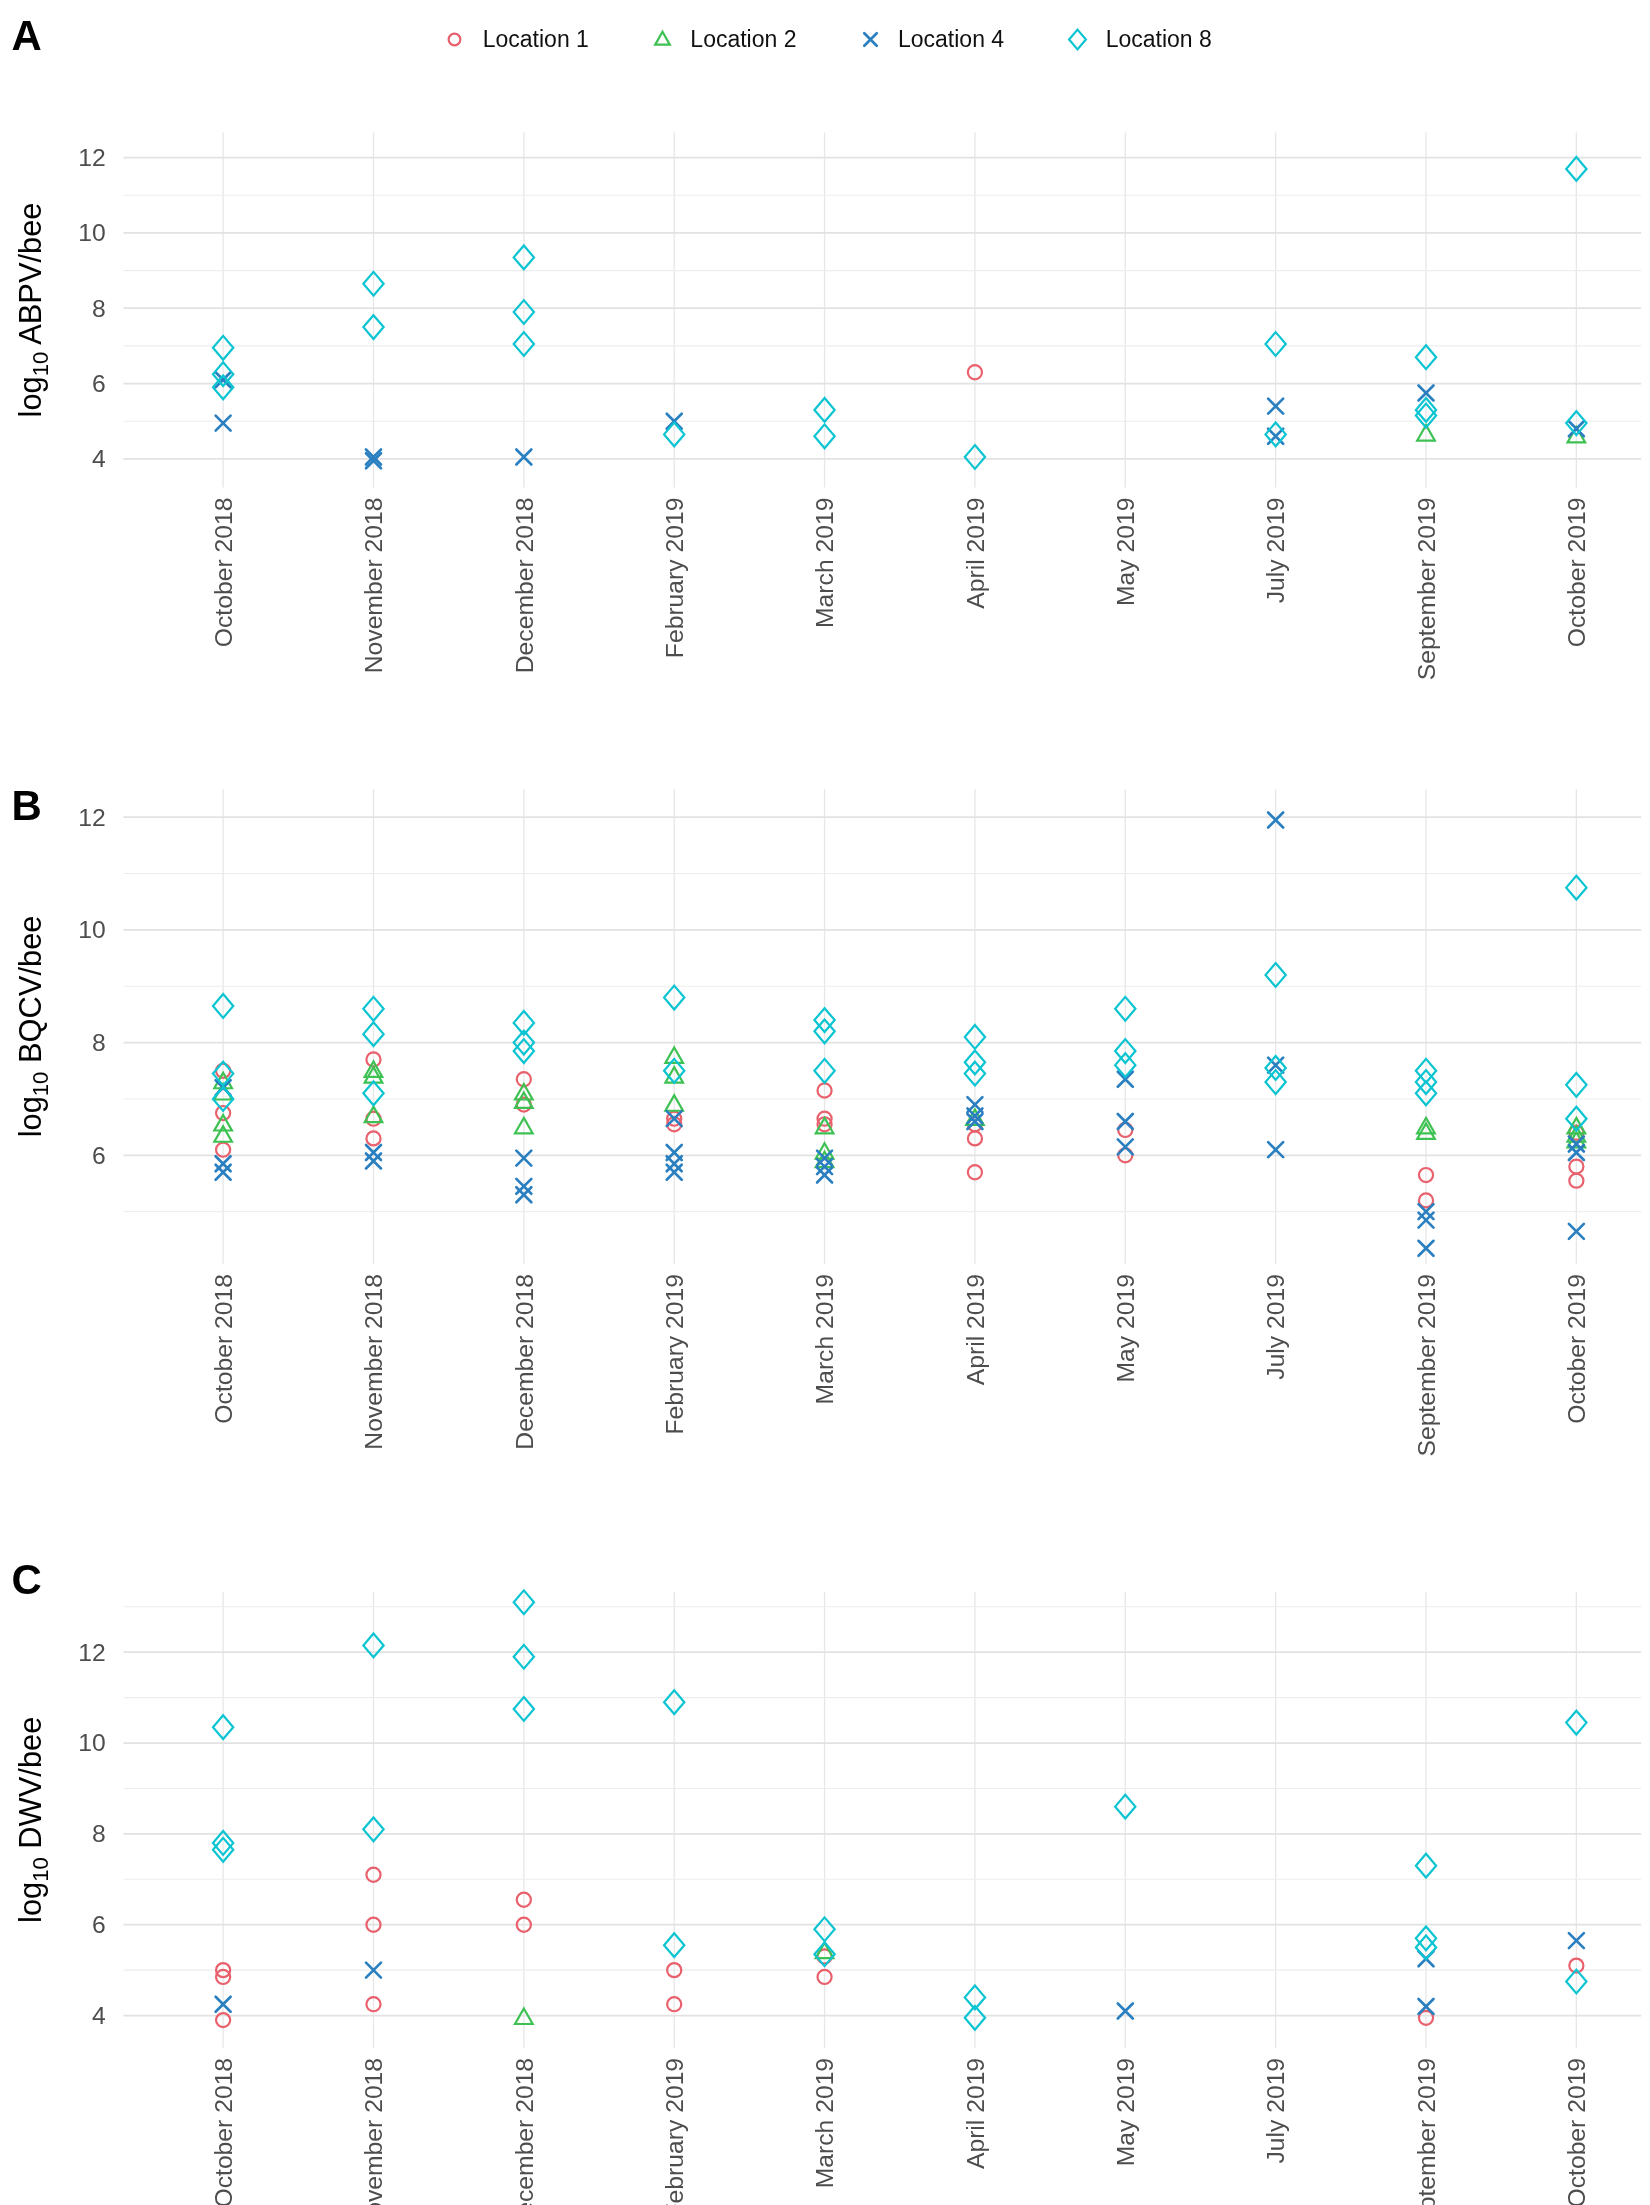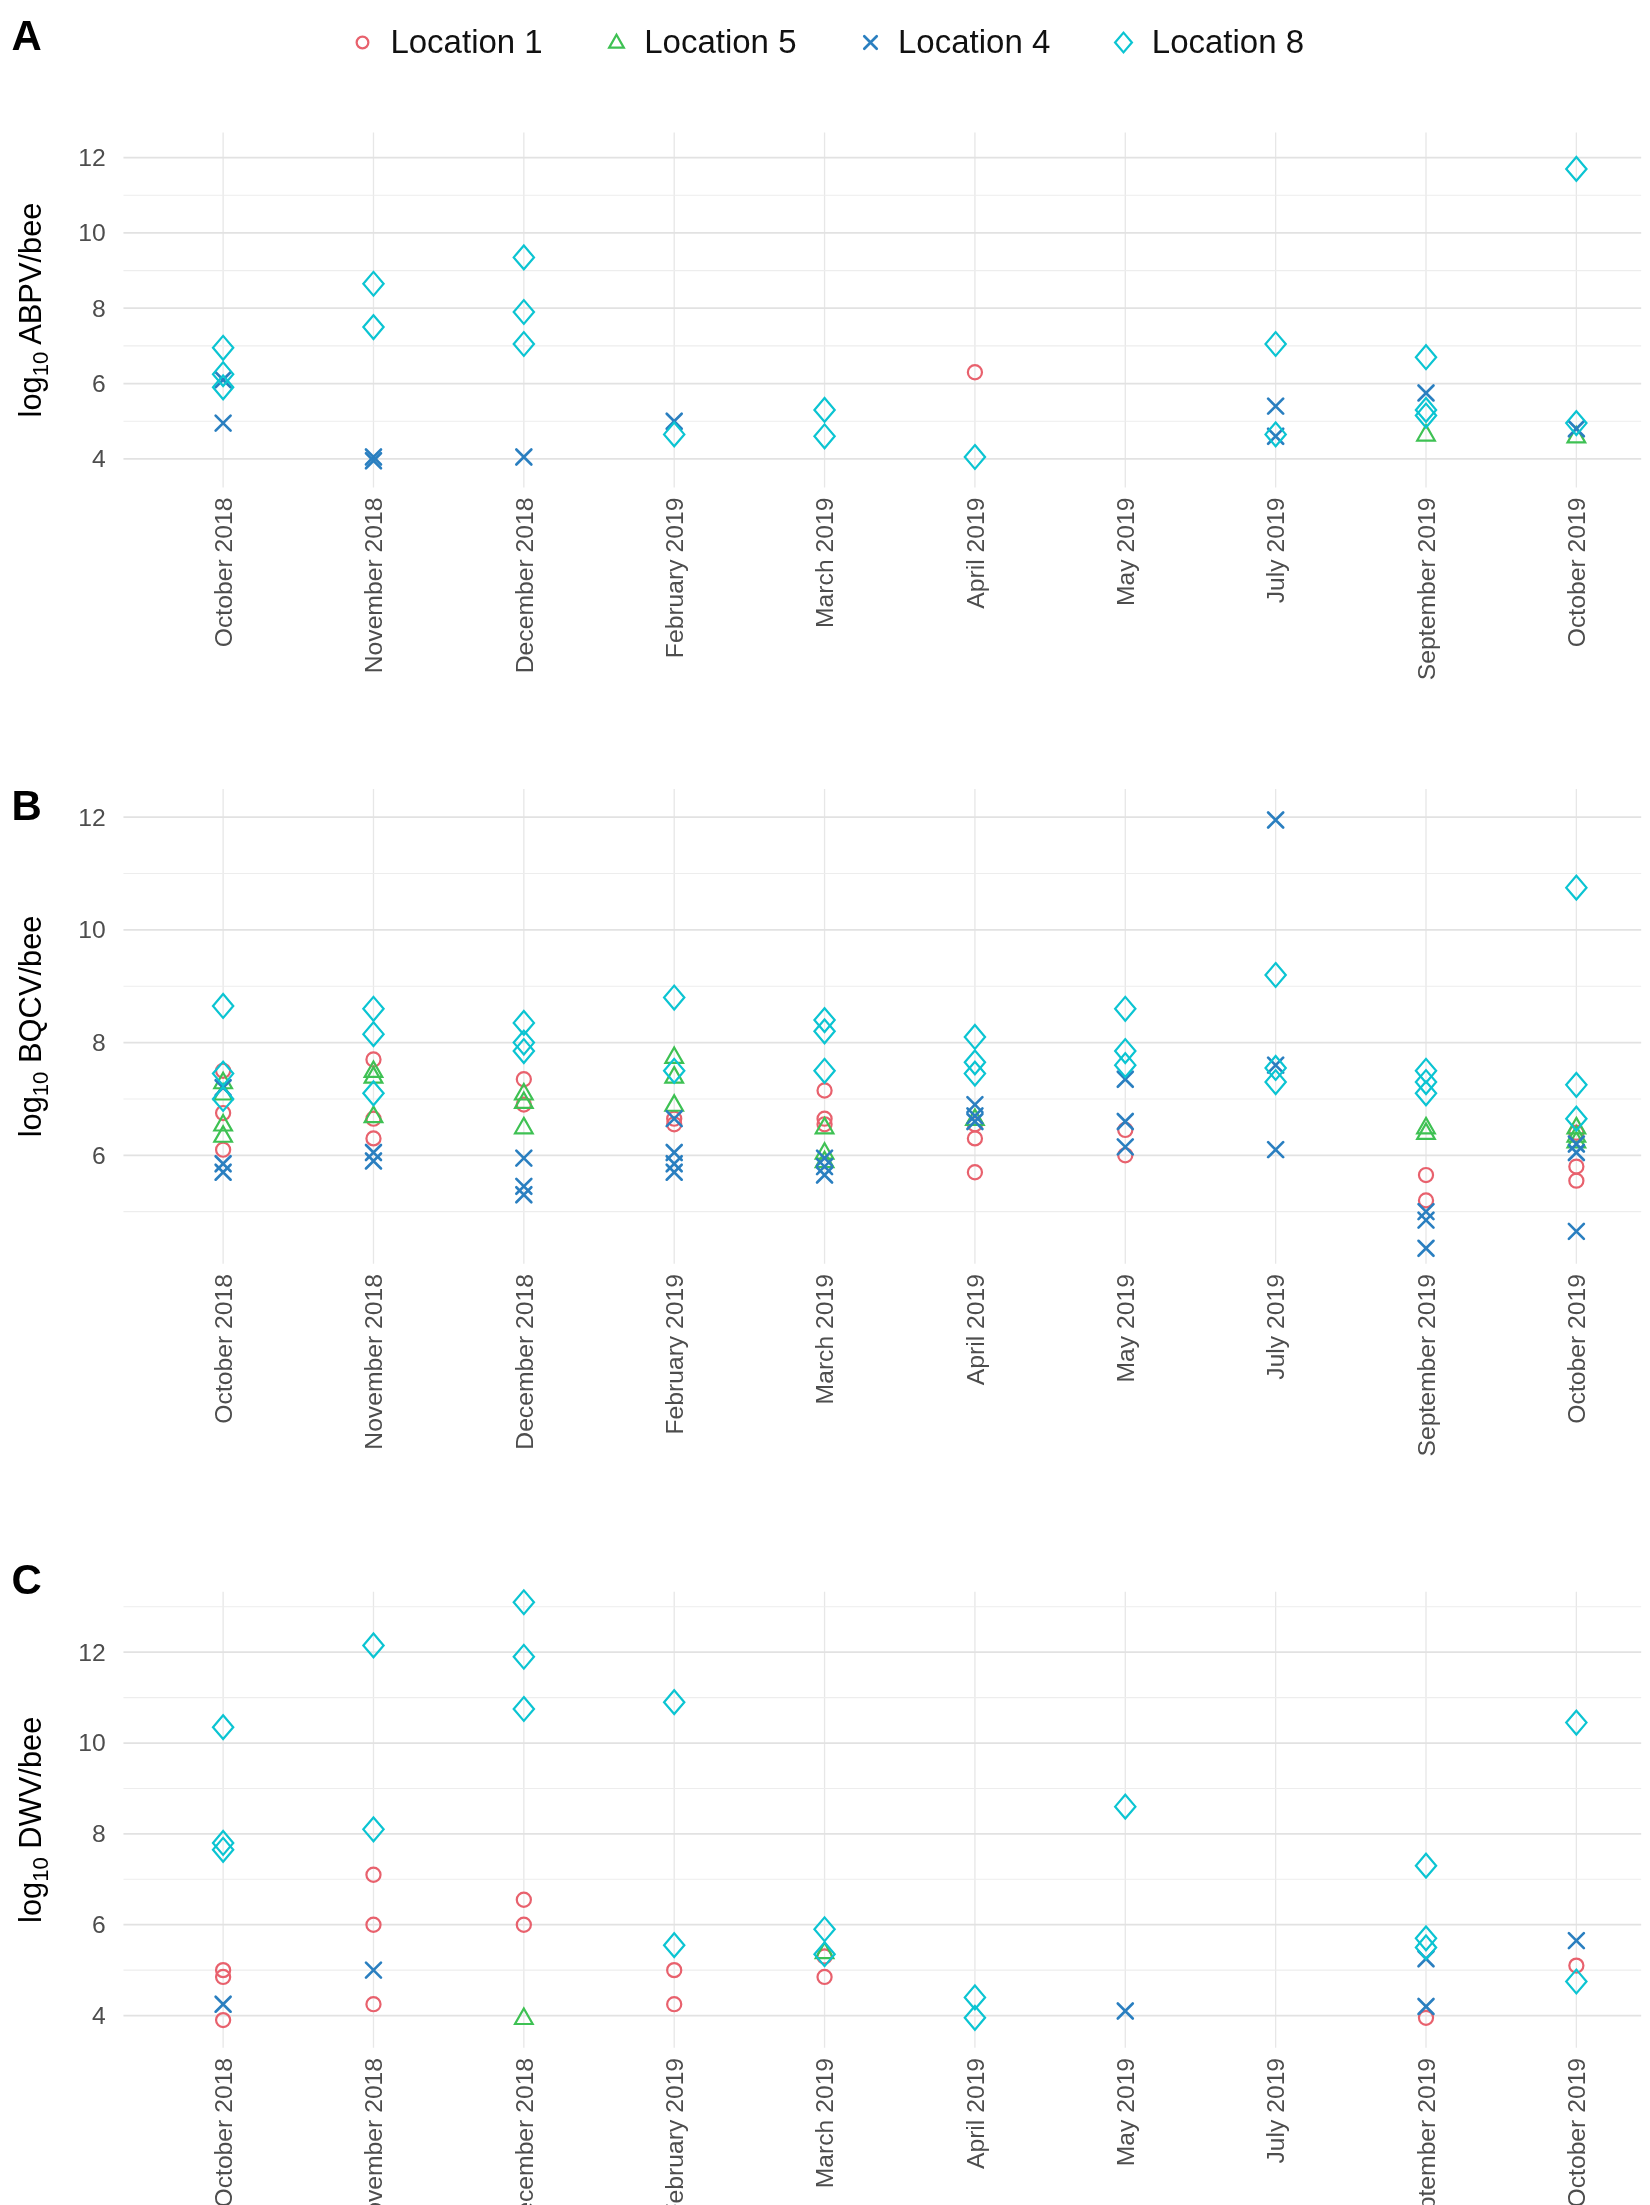--- a/index.html
+++ b/index.html
@@ -1,21 +1,21 @@
 <!DOCTYPE html>
 <html style="font-size:7px"><head>
 <meta charset="utf-8">
 <style>
   html,body{margin:0;padding:0;background:#ffffff;}
   body{font-family:"Liberation Sans", sans-serif;}
   .figure{position:relative;width:1650px;height:2286px;background:#ffffff;overflow:hidden;}
   .legend{position:absolute;left:0;top:23px;width:100%;display:flex;justify-content:center;align-items:center;gap:57px;z-index:5;}
   .legend-item{display:flex;align-items:center;gap:11.5px;}
   .legend-item svg{display:block;}
-  .legend-label{font-size:33px;color:#111111;}
+  .legend-label{font-size:23px;color:#111111;}
   .panel{position:absolute;left:0;width:1650px;}
   #panel-A{top:0;height:750px;}
   #panel-B{top:750px;height:772px;}
   #panel-C{top:1522px;height:764px;}
   svg text{font-family:"Liberation Sans", sans-serif;}
 </style>
 </head>
 <body>
 
 <div class="figure">
@@ -23,21 +23,21 @@
       <span class="legend-item">
         <svg width="33" height="33" viewBox="0 0 74 74">
           <circle cx="37" cy="37" r="13.12" fill="none" stroke="#e8616d" stroke-width="5"></circle>
         </svg>
         <span class="legend-label">Location 1</span>
       </span>
       <span class="legend-item">
         <svg width="33" height="33" viewBox="0 0 74 74">
           <path d="M 37 19.78 L 53.4 48.48 L 20.6 48.48 Z" fill="none" stroke="#3ec153" stroke-width="5" stroke-linejoin="miter"></path>
         </svg>
-        <span class="legend-label">Location 5</span>
+        <span class="legend-label">Location 2</span>
       </span>
       <span class="legend-item">
         <svg width="33" height="33" viewBox="0 0 74 74">
           <path d="M 23.060000000000002 23.060000000000002 L 50.94 50.94 M 23.060000000000002 50.94 L 50.94 23.060000000000002" fill="none" stroke="#2a7fc0" stroke-width="6" stroke-linecap="round"></path>
         </svg>
         <span class="legend-label">Location 4</span>
       </span>
       <span class="legend-item">
         <svg width="33" height="33" viewBox="0 0 74 74">
           <path d="M 37 14.860000000000003 L 55.86 37 L 37 59.14 L 18.14 37 Z" fill="none" stroke="#0bc4d2" stroke-width="5"></path>

